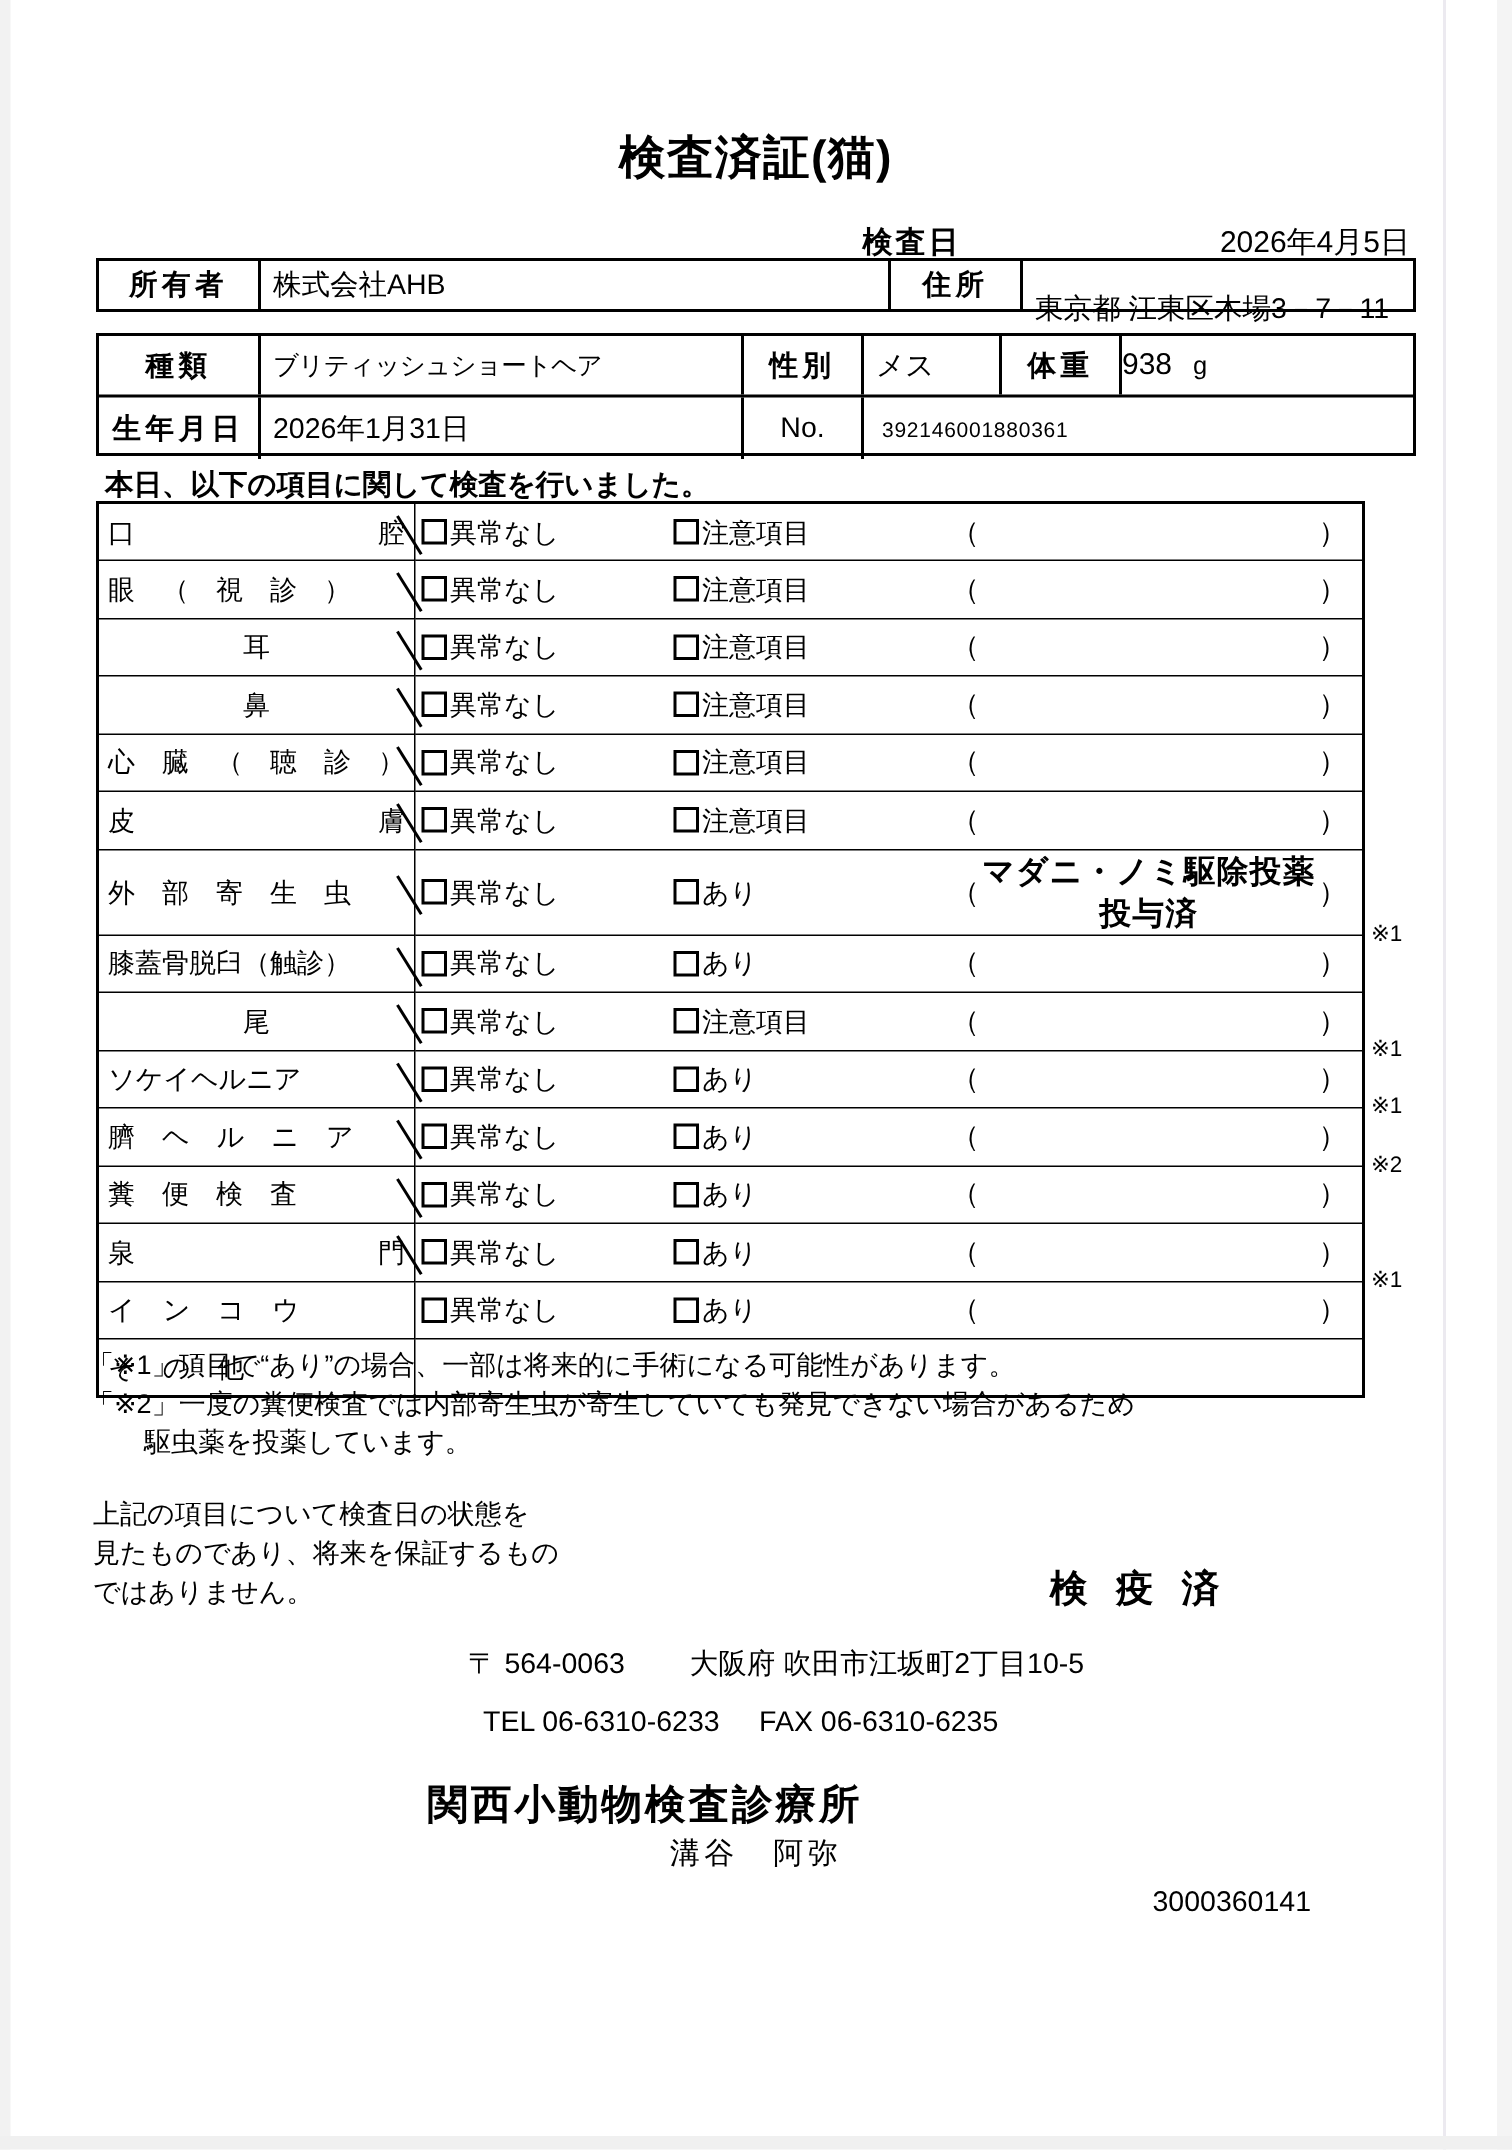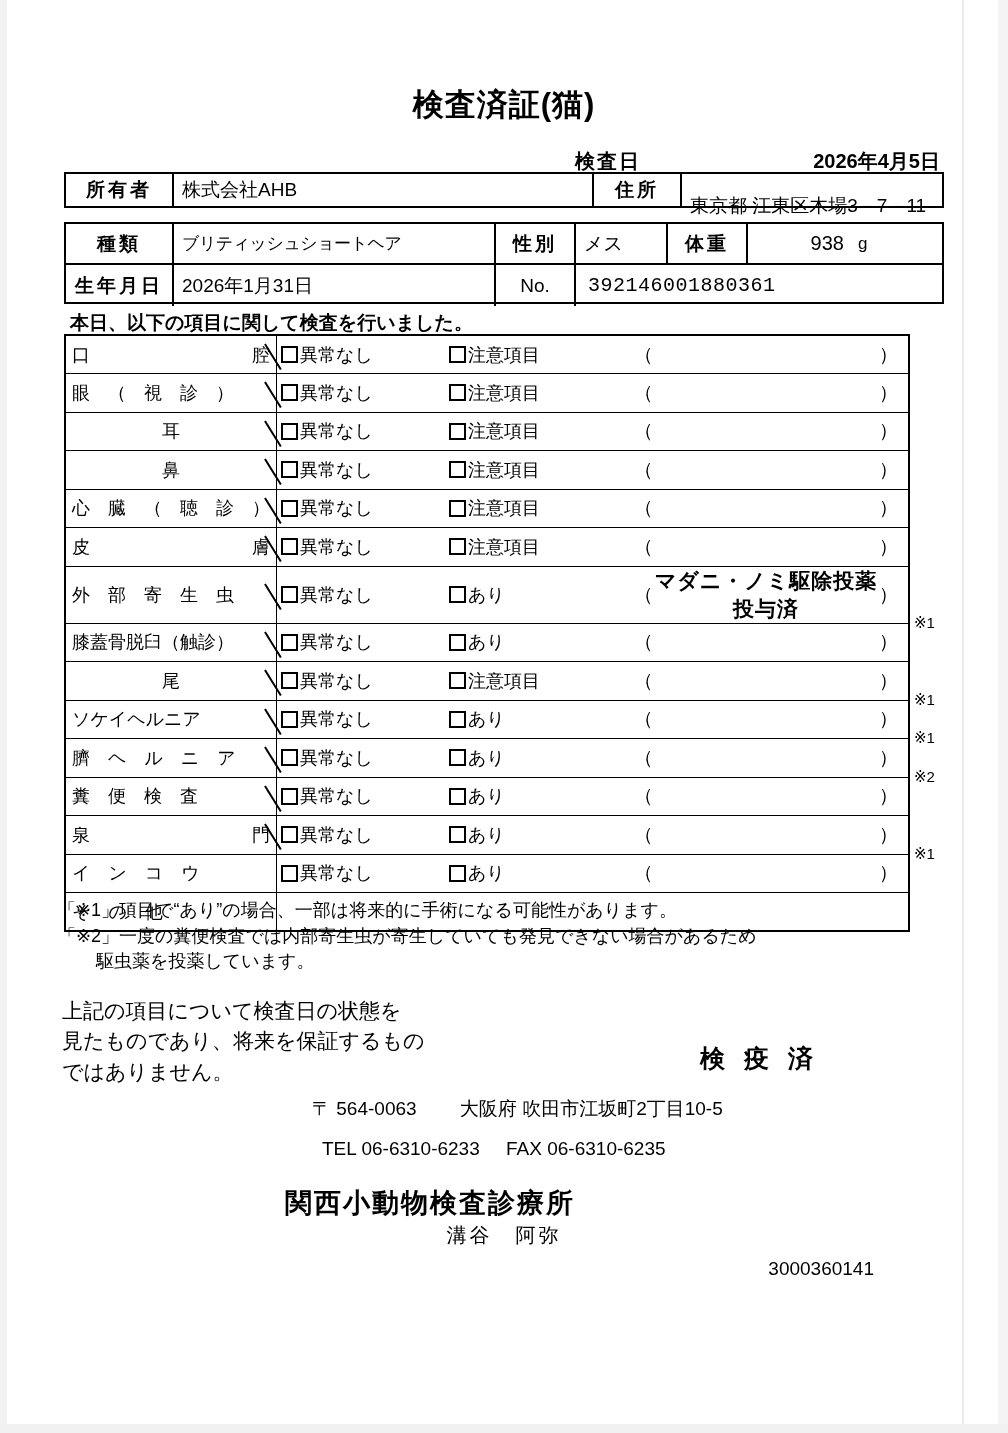--- a/index.html
+++ b/index.html
@@ -25,21 +25,21 @@
   
   #doc-title {
     position: absolute; left: 0; top: 84px; width: 1008px;
     text-align: center;
     font-size: 31px; font-weight: 700; letter-spacing: 1px;
   }
 
   
   #exam-date-row { position: absolute; left: 575px; top: 148px; width: 365px; height: 24px; }
   #exam-date-label { position: absolute; left: 0; top: 0; font-size: 20px; font-weight: 600; letter-spacing: 2px; }
-  #exam-date-value { position: absolute; right: 0; top: 0; font-size: 20px; font-weight: 700; }
+  #exam-date-value { position: absolute; right: 0; top: 0; font-size: 20px; font-weight: 400; }
 
   
   #owner-table {
     position: absolute; left: 64px; top: 172px; width: 880px; height: 36px;
     border: 2px solid #000; display: flex;
   }
   #owner-table .cell { border-right: 2px solid #000; display: flex; align-items: center; height: 100%; }
   #owner-table .cell:last-child { border-right: none; margin-top: 16px; }
   .lab { justify-content: center; font-size: 19px; font-weight: 600; letter-spacing: 3px; }
   .val { padding-left: 8px; font-size: 19px; }
@@ -55,27 +55,27 @@
   }
   #animal-row-1, #animal-row-2 { display: flex; height: 41px; }
   #animal-row-1 { border-bottom: 2px solid #000; }
   #animal-table .cell { border-right: 2px solid #000; display: flex; align-items: center; height: 100%; }
   #animal-table .cell:last-child { border-right: none; }
   #breed-label  { width: 108px; }
   #breed-value  { width: 322px; font-size: 17px; letter-spacing: -0.5px; }
   #sex-label    { width: 80px; }
   #sex-value    { width: 92px; }
   #weight-label { width: 80px; }
-  #weight-value { flex: 1; justify-content: center; padding-right: 12px; font-size: 20px; }
+  #weight-value { flex: 1; justify-content: flex-start; padding-right: 12px; font-size: 20px; }
   #weight-value .num { margin-right: 14px; }
   #weight-value .unit { font-size: 17px; }
   #birth-label  { width: 108px; }
   #birth-value  { width: 322px; }
   #no-label     { width: 80px; justify-content: center; font-size: 19px; }
-  #no-value     { flex: 1; padding-left: 12px; font-size: 20px; letter-spacing: 0.5px; font-family: Liberation Mono, monospace; }
+  #no-value     { flex: 1; padding-left: 12px; font-size: 14px; letter-spacing: 0.5px; }
 
   
   #intro-text {
     position: absolute; left: 70px; top: 310px;
     font-size: 19px; font-weight: 600;
   }
 
   
   #check-table {
     position: absolute; left: 64px; top: 334px; width: 846px;
@@ -106,21 +106,21 @@
 
   
   #marker-col { position: absolute; left: 914px; top: 334px; width: 70px; }
   #marker-col .mk { height: 38.5px; line-height: 38.5px; font-size: 15px; }
 
   
   #footnotes { position: absolute; left: 58px; top: 898px; width: 880px; font-size: 18px; line-height: 1.42; }
   #footnote-2-cont { padding-left: 38px; }
 
   
-  #disclaimer { position: absolute; left: 62px; top: 996px; font-size: 21px; line-height: 1.45; }
+  #disclaimer { position: absolute; left: 62px; top: 996px; font-size: 18px; line-height: 1.45; }
 
   
   #quarantine-stamp {
     position: absolute; left: 700px; top: 1042px;
     font-size: 25px; font-weight: 600; letter-spacing: 6px;
   }
 
   
   #clinic-postal { position: absolute; left: 312px; top: 1096px; font-size: 19px; }
   #clinic-postal .zip { margin-right: 38px; text-align: center; }

